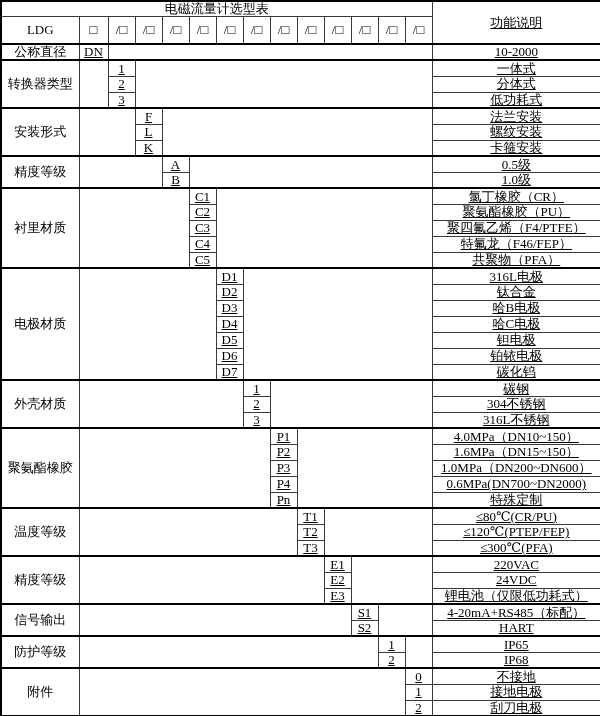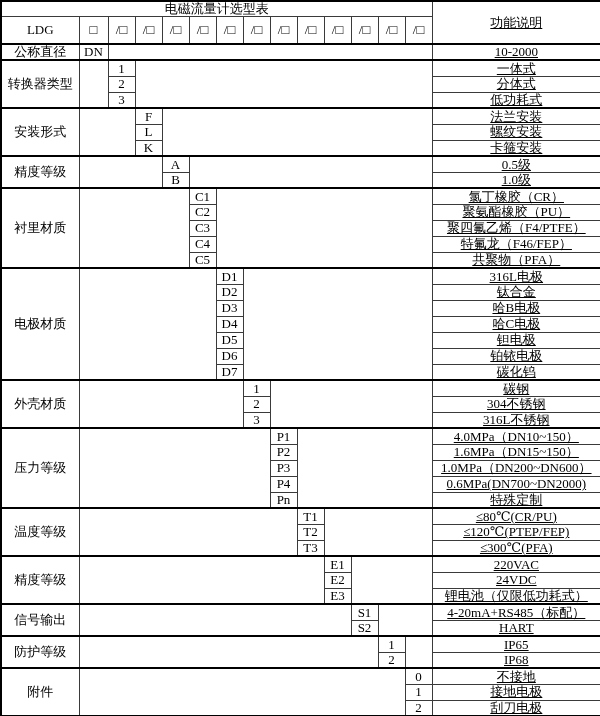--- a/index.html
+++ b/index.html
@@ -32,21 +32,21 @@
   }
   tr { height: 16px; }
   tr.r-title { height: 15px; margin-left: 24px; }
   tr.r-code  { height: 28px; }
   
   tr.bt2 > td { border-top: 2px solid #000; }
   td.bl2 { border-left: 2px solid #000; text-decoration: underline; }
   td.title { font-size: 14px; border-bottom: 1px solid #3a3a3a; }
   td.fn-head { font-size: 14px; }
   td.cat { font-size: 13px; margin-top: 19px; }
-  td.code { font-size: 12px; font-family: "Liberation Serif", "DejaVu Serif", serif; }
+  td.code { font-size: 12px; font-family: "Liberation Serif", "DejaVu Serif", serif; text-decoration: underline; }
   td.slot { font-size: 12px; letter-spacing: 0px; }
   td.lalign { text-align: left; padding-left: 4px; }
   td.la { text-align: left; padding-left: 2px; }
   td.desc { font-size: 13px; }
 </style>
 </head>
 <body>
 
 <table class="sel">
   <colgroup>
@@ -206,21 +206,21 @@
   <tr>
     <td class="code">2</td>
     <td class="desc bl2">304不锈钢</td>
   </tr>
   <tr>
     <td class="code">3</td>
     <td class="desc bl2">316L不锈钢</td>
   </tr>
 
   <tr class="bt2">
-    <td class="cat" rowspan="5">压力等级</td>
+    <td class="cat" rowspan="5">聚氨酯橡胶</td>
     <td rowspan="5" colspan="7"></td>
     <td class="code">P1</td>
     <td rowspan="5" colspan="5"></td>
     <td class="desc bl2 la">4.0MPa（DN10~150）</td>
   </tr>
   <tr>
     <td class="code">P2</td>
     <td class="desc bl2 la">1.6MPa（DN15~150）</td>
   </tr>
   <tr>

